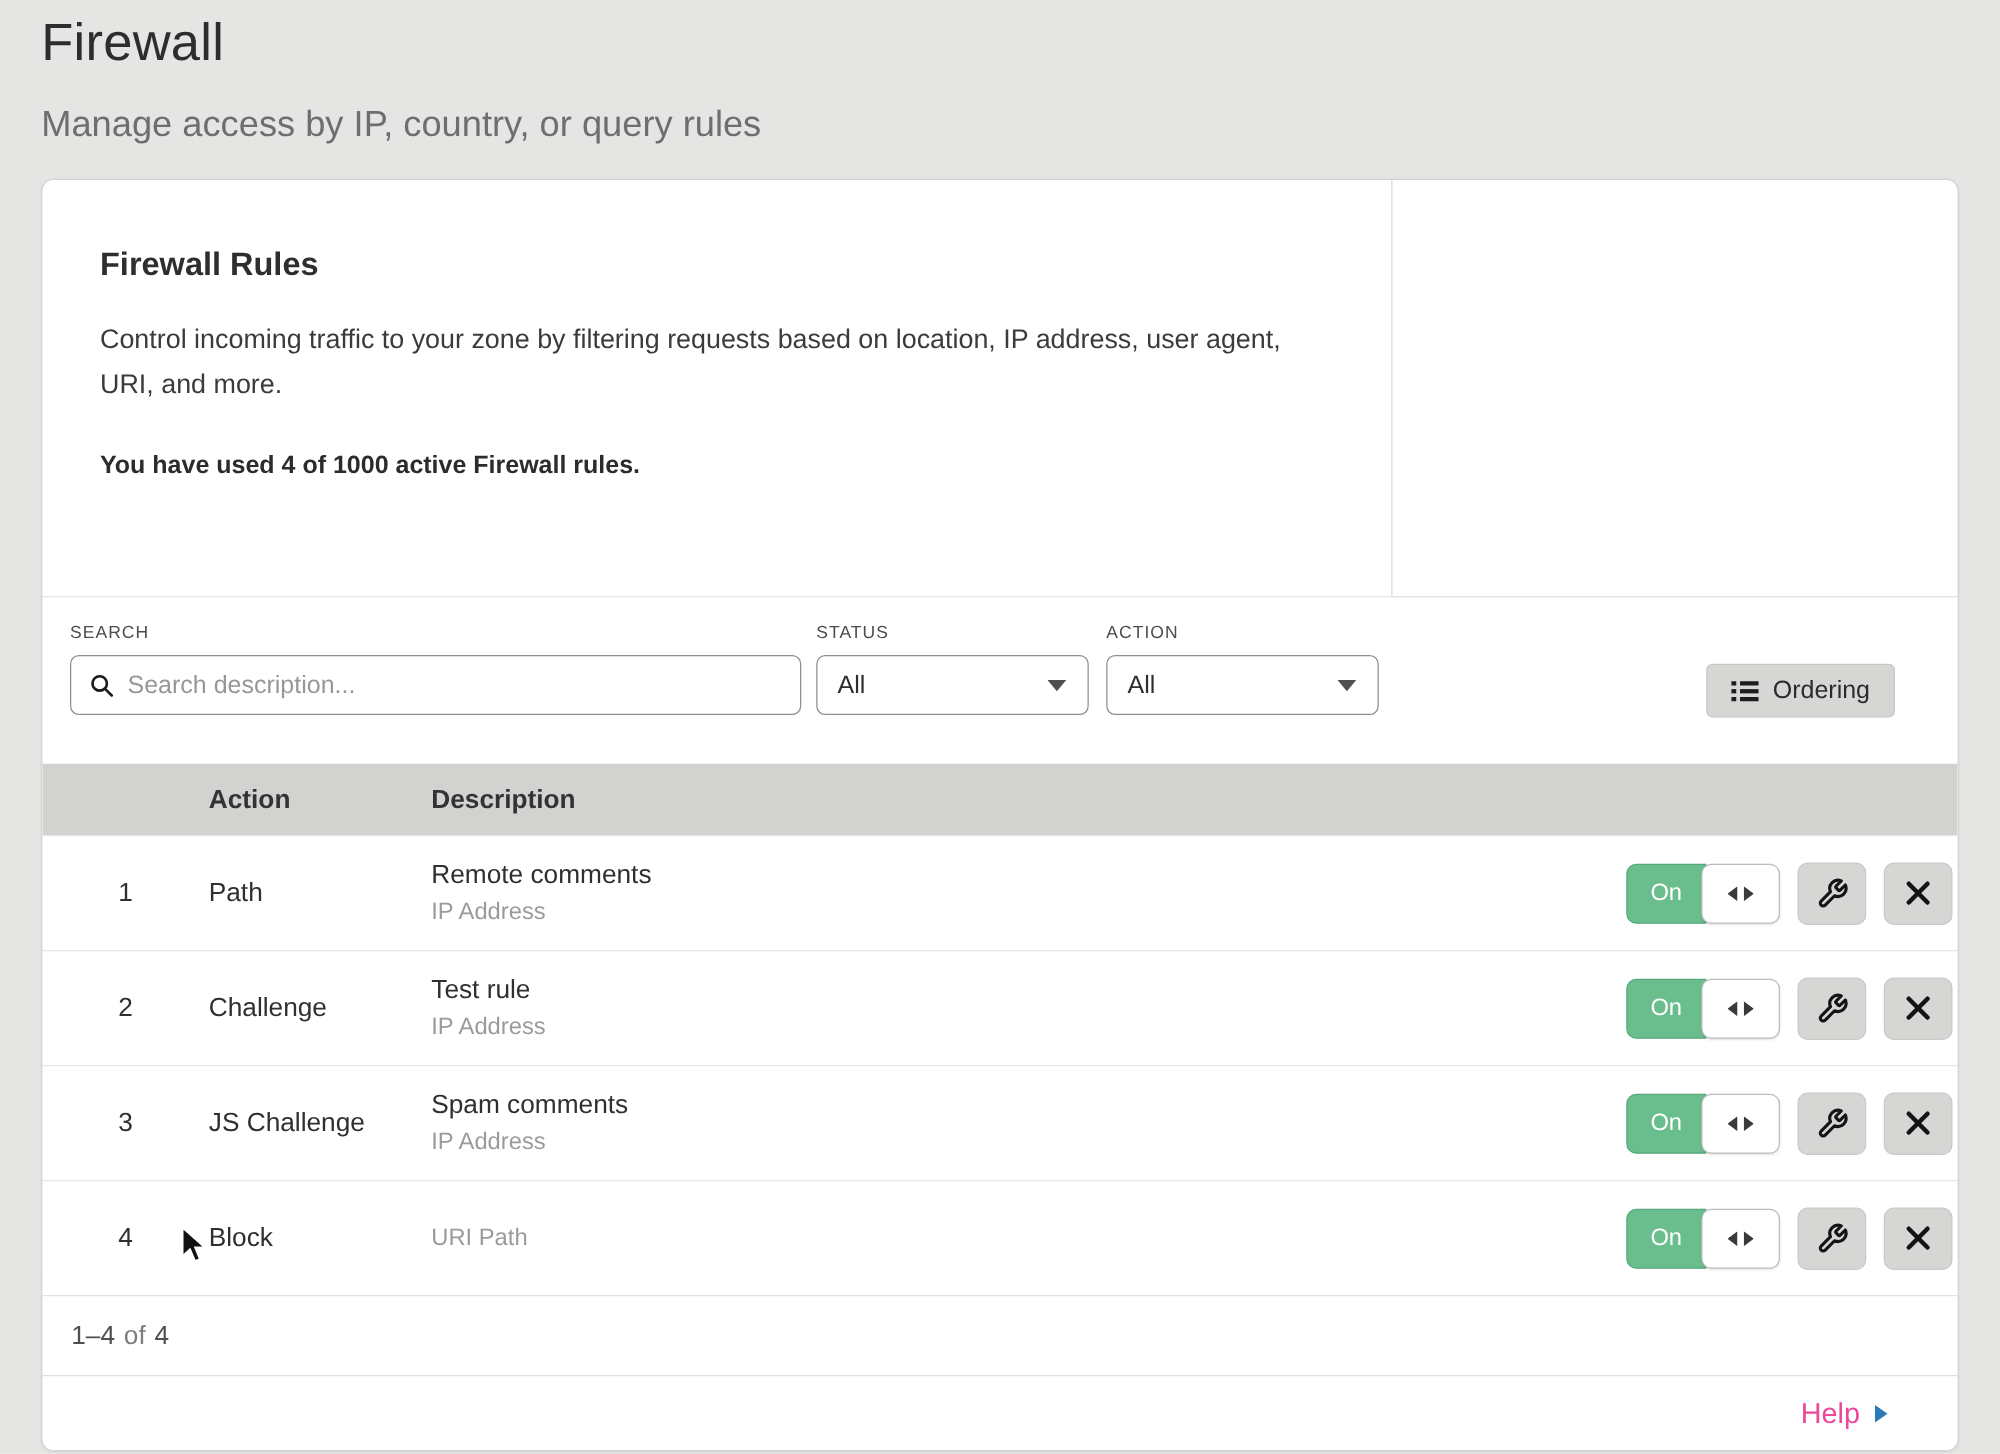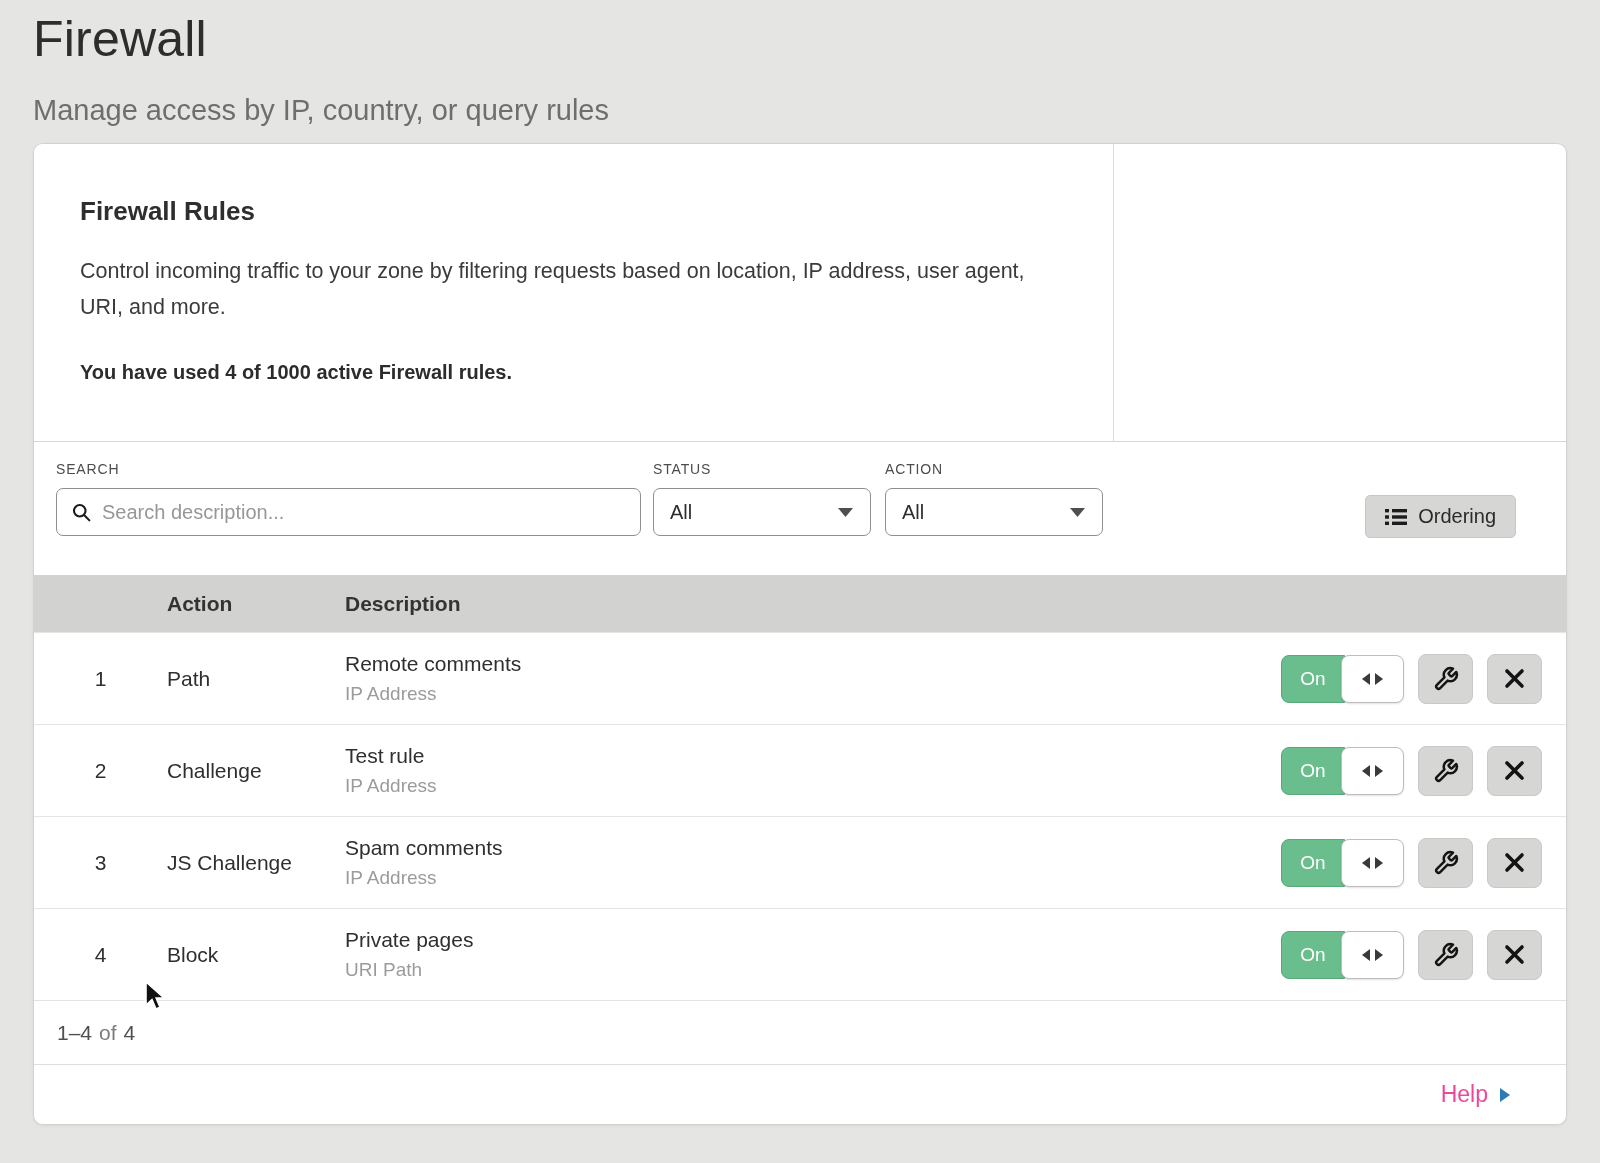--- a/index.html
+++ b/index.html
@@ -5,35 +5,35 @@
   * { box-sizing: border-box; margin: 0; padding: 0; }
   html, body { width: 1600px; height: 1163px; }
   body {
     font-family: "Liberation Sans", sans-serif;
     background: #e5e6e4;
     position: relative;
     overflow: hidden;
   }
   
   .page-header { padding: 10px 0 0 33px; }
-  .page-title { font-size: 50px; font-weight: 400; color: #2d2d2d; letter-spacing: 0.2px; }
+  .page-title { font-size: 42px; font-weight: 400; color: #2d2d2d; letter-spacing: 0.2px; }
   .page-subtitle { font-size: 29px; font-weight: 400; color: #6e6e6e; margin-top: 26px; }
 
   
   .container {
     position: absolute; left: 33px; top: 143px; width: 1534px;
     background: #ffffff;
     border: 1px solid #d2d2d0;
     border-radius: 10px;
     overflow: hidden;
     box-shadow: 0 1px 3px rgba(0,0,0,0.06);
   }
 
   
-  .top-section { display: flex; height: 298px; border-bottom: 1px solid #d8d8d6; }
+  .top-section { display: flex; height: 334px; border-bottom: 1px solid #d8d8d6; }
   .info-panel { width: 1080px; background: #fff; padding: 52px 70px 0 46px; border-right: 1px solid #dbdbd9; }
   .info-title { font-size: 26px; font-weight: 600; color: #2e2e2e; margin-bottom: 26px; }
   .info-desc { font-size: 21.5px; color: #3b3b3b; line-height: 36px; max-width: 945px; margin-bottom: 36px; }
   .info-usage { font-size: 20px; font-weight: 700; color: #2c2c2c; }
   .aside-panel {
     flex: 1;
     background-color: #ececea;
     background-image: radial-gradient(#dcddda 1.1px, transparent 1.1px);
     background-size: 7px 7px;
     display: flex; align-items: center; justify-content: center;
@@ -95,21 +95,21 @@
     background: #fff; height: 92px;
     display: flex; align-items: center;
     border-top: 1px solid #e5e5e4;
   }
   .rule-row:first-of-type { border-top: none; }
   .cell-num { width: 133px; text-align: center; font-size: 21px; color: #2f2f2f; }
   .cell-action { width: 178px; font-size: 21px; color: #2f2f2f; }
   .cell-desc { flex: 1; }
   .desc-title { font-size: 21px; color: #2f2f2f; margin-bottom: 7px; }
   .desc-sub { font-size: 19px; color: #9b9b9b; }
-  .row-controls { display: flex; align-items: center; gap: 14px; padding-right: 24px; }
+  .row-controls { display: flex; align-items: center; gap: 14px; padding-right: 4px; }
   .toggle { display: flex; align-items: stretch; height: 48px; cursor: pointer; }
   .toggle-on {
     width: 64px; background: #6abe8e; border: 1px solid #57a87b;
     border-radius: 8px 0 0 8px;
     display: flex; align-items: center; justify-content: center;
     color: #fff; font-size: 19px;
   }
   .toggle-knob {
     width: 63px; background: #fff; border: 1px solid #bdbdbd;
     border-radius: 8px; margin-left: -4px;
@@ -327,21 +327,20 @@
           </svg>
         </span>
       </div>
     </div>
   </div>
 
   <div class="rule-row">
     <div class="cell-num">4</div>
     <div class="cell-action">Block</div>
     <div class="cell-desc">
-      <div class="desc-title">Private pages</div>
       <div class="desc-sub">URI Path</div>
     </div>
     <div class="row-controls">
       <div class="toggle">
         <div class="toggle-on">On</div>
         <div class="toggle-knob">
           <svg width="8" height="12" viewBox="0 0 8 12">
               <polygon points="8,0 8,12 0,6" fill="#3a3a3a"></polygon>
             </svg>
           <svg width="8" height="12" viewBox="0 0 8 12">

